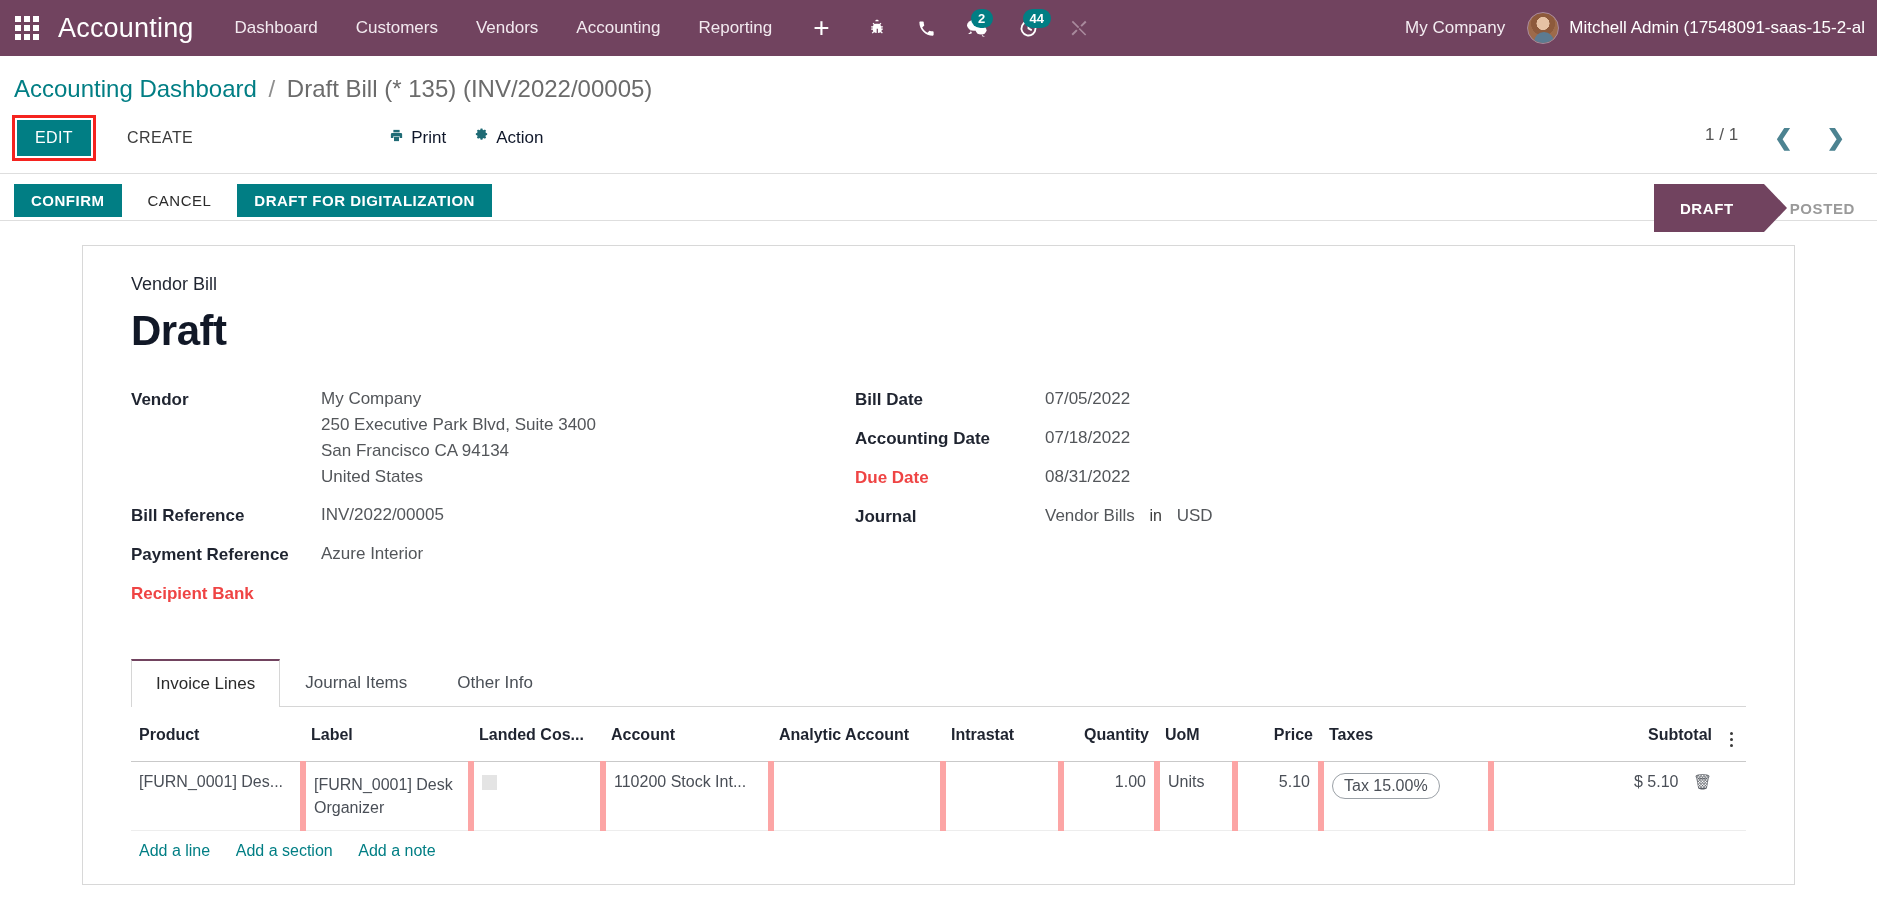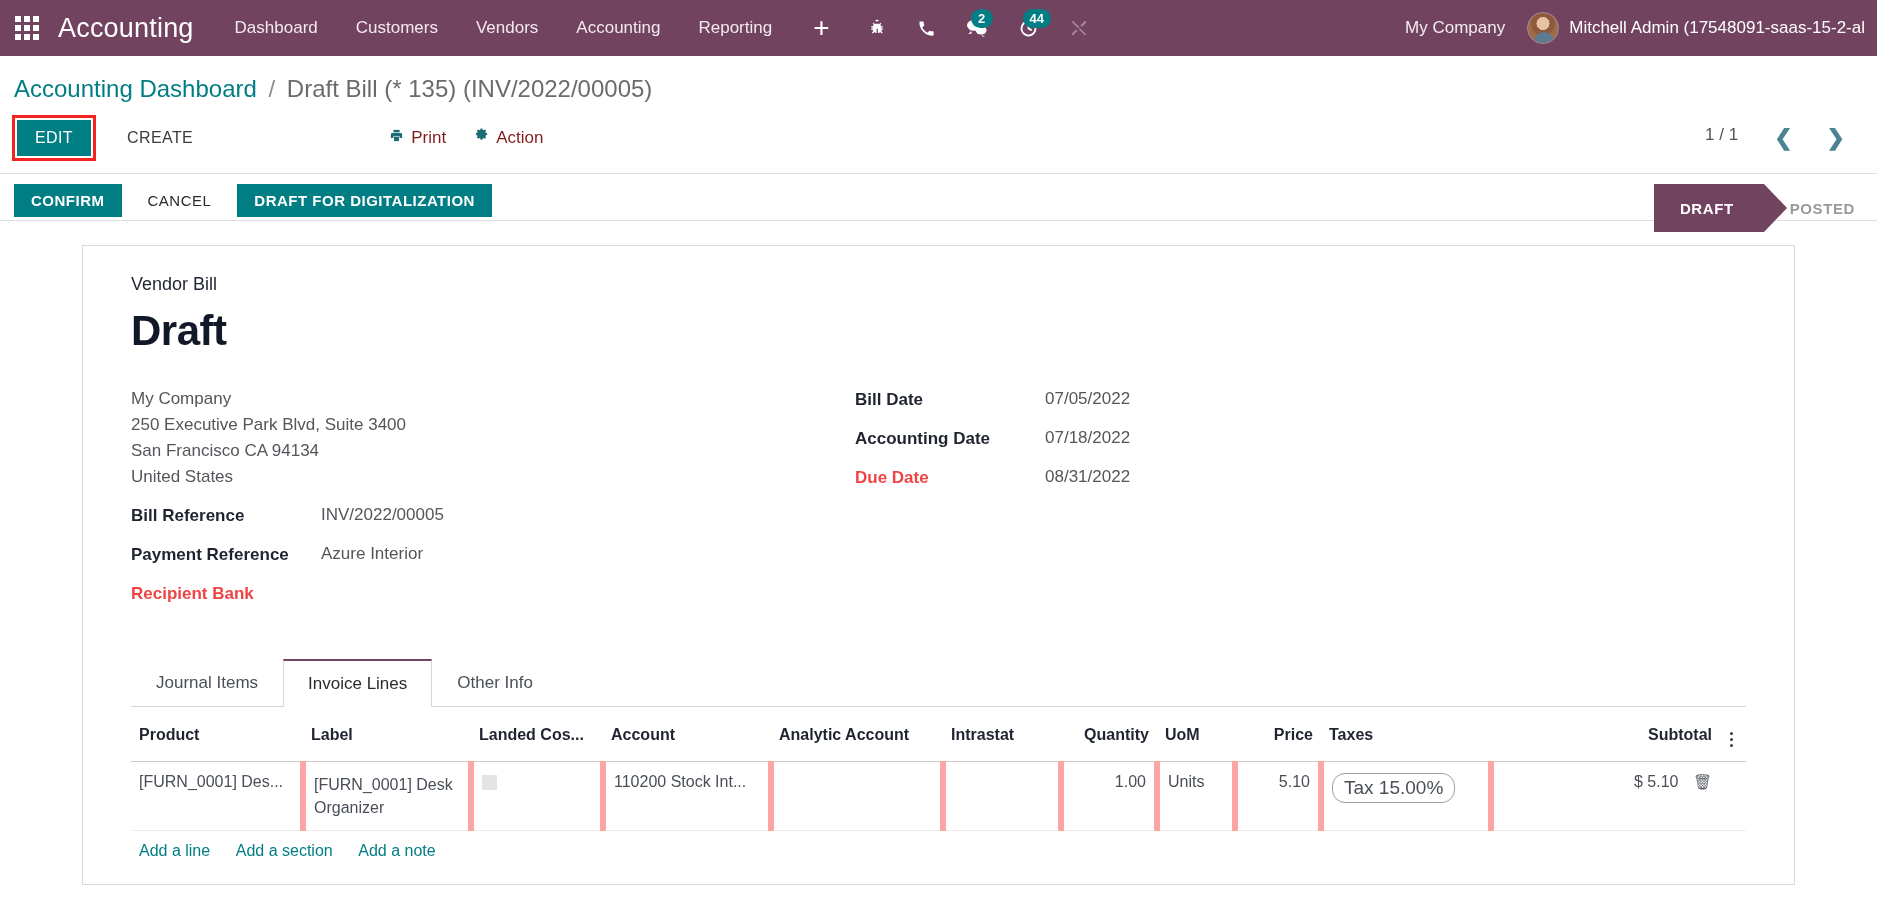--- a/index.html
+++ b/index.html
@@ -124,21 +124,21 @@
     font-size: 16px;
     letter-spacing: .4px;
     border: 0;
     padding: 9px 14px;
     margin-left: 22px;
     cursor: pointer;
   }
   .cp-center { display: flex; align-items: center; margin-left: 168px; }
   .cp-action {
     display: flex; align-items: center; gap: 7px;
-    color: #7f1d1d;
+    color: #0f172a;
     font-size: 17px;
     padding: 6px 14px;
     cursor: pointer;
   }
   .cp-pager {
     margin-left: auto;
     display: flex; align-items: flex-start;
     color: #4c7e8a;
     font-size: 17px;
     gap: 6px;
@@ -277,21 +277,21 @@
     display: inline-block;
     width: 15px; height: 15px;
     background: #e4e4e4;
     vertical-align: middle;
   }
   .tax-pill {
     display: inline-block;
     border: 1px solid #9aa0a6;
     border-radius: 13px;
     padding: 3px 11px;
-    font-size: 19px;
+    font-size: 16px;
     color: #4a4f57;
     cursor: pointer;
   }
   .trash { color: #5b5f66; margin-left: 10px; cursor: pointer; font-size: 15px; }
   .addrow { padding: 12px 8px 6px 8px; font-size: 16px; }
   .addlink { color: #017e84; cursor: pointer; margin-right: 22px; }
 </style>
 </head>
 <body>
 
@@ -417,20 +417,21 @@
 <div class="sheet-wrap">
   <div class="sheet">
 
     <div class="doc-type">Vendor Bill</div>
     <div class="doc-title">Draft</div>
 
     <div class="fields">
 
       <div class="col-left">
         <div class="frow">
+          <div class="flabel">Vendor</div>
           <div class="fvalue">
             <span class="link">My Company</span>
             <span class="sub">250 Executive Park Blvd, Suite 3400</span>
             <span class="sub">San Francisco CA 94134</span>
             <span class="sub">United States</span>
           </div>
         </div>
 
         <div class="frow">
           <div class="flabel">Bill Reference</div>
@@ -457,27 +458,35 @@
         <div class="frow">
           <div class="flabel">Accounting Date</div>
           <div class="fvalue">07/18/2022</div>
         </div>
 
         <div class="frow">
           <div class="flabel muted">Due Date</div>
           <div class="fvalue">08/31/2022</div>
         </div>
 
+        <div class="frow">
+          <div class="flabel">Journal</div>
+          <div class="fvalue">
+            <span class="link">Vendor Bills</span>
+            <span class="inline-in">in</span>
+            <span class="link">USD</span>
+          </div>
+        </div>
       </div>
     </div>
 
     <div class="notebook">
       <div class="tabs">
+        <div class="tab active">Invoice Lines</div>
         <div class="tab">Journal Items</div>
-        <div class="tab active">Invoice Lines</div>
         <div class="tab">Other Info</div>
       </div>
 
       <table class="lines">
         <thead>
           <tr>
             <th style="width:172px">Product</th>
             <th style="width:168px">Label</th>
             <th style="width:132px">Landed Cos...</th>
             <th style="width:168px">Account</th>

